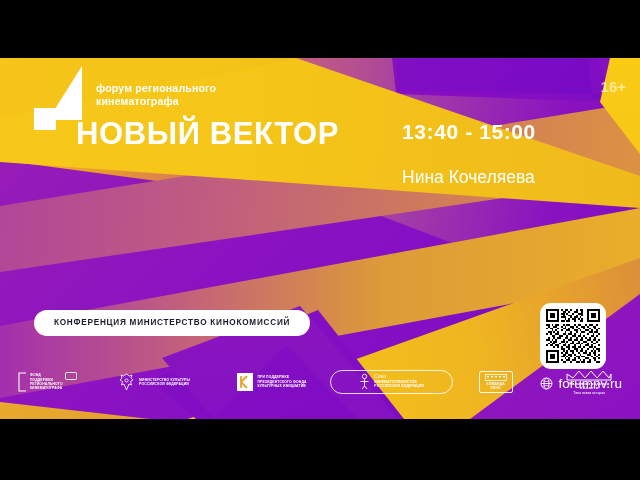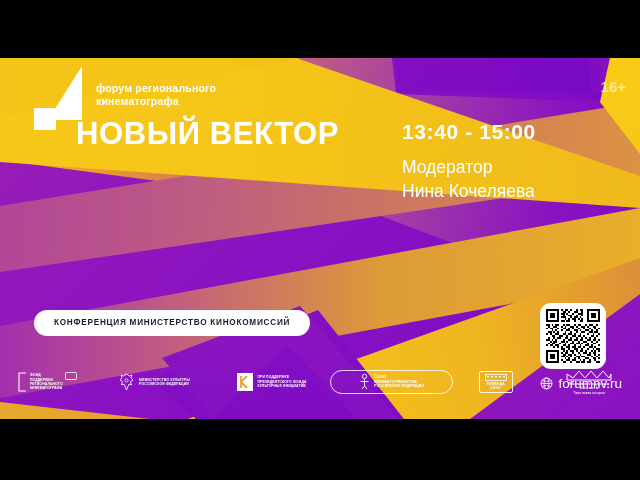--- a/index.html
+++ b/index.html
@@ -80,21 +80,21 @@
   .logo-sub{color:#fff;font-size:10.5px;line-height:12.5px;font-weight:700;letter-spacing:.2px;}
   #logo-name{position:absolute;left:42px;top:50px;color:#fff;font-size:31px;font-weight:800;
              letter-spacing:.6px;white-space:nowrap;z-index:21;}
 
   
   #rating-badge{position:absolute;right:14px;top:20px;z-index:25;color:#fff7cf;opacity:.72;
                 font-size:15px;font-weight:600;}
 
   
   #session-info{position:absolute;left:402px;top:62px;z-index:25;color:#fff;}
-  #session-time{font-size:21px;font-weight:800;letter-spacing:.6px;margin-bottom:11px;}
+  #session-time{font-size:21px;font-weight:800;letter-spacing:.6px;margin-bottom:21px;}
   .session-line{font-size:17.5px;font-weight:400;line-height:24px;}
 
   
   #headline{position:absolute;left:34px;top:131px;z-index:25;color:#fff;}
   #headline-kicker{font-size:22.5px;font-weight:400;letter-spacing:.2px;margin-bottom:5px;}
   .headline-main{font-size:25.5px;font-weight:800;letter-spacing:.1px;line-height:30px;white-space:nowrap;}
 
   
   #conf-pill{position:absolute;left:34px;top:252px;z-index:25;background:#fff;border-radius:20px;
              padding:8px 20px 9px;color:#1b1b2e;font-size:8.2px;font-weight:800;letter-spacing:.75px;}
@@ -149,21 +149,20 @@
       </div>
       <div id="logo-text-block">
         <div class="logo-sub">форум регионального</div>
         <div class="logo-sub">кинематографа</div>
       </div>
       <div id="logo-name">НОВЫЙ ВЕКТОР</div>
     </div>
 
     <div id="session-info">
       <div id="session-time">13:40 - 15:00</div>
-      <div class="session-line">Модератор</div>
       <div class="session-line">Нина Кочеляева</div>
     </div>
 
 
     <div id="conf-pill">КОНФЕРЕНЦИЯ МИНИСТЕРСТВО КИНОКОМИССИЙ</div>
 
     <div id="qr-block">
       <div id="qr-card">
         <svg width="54" height="54" viewBox="0 0 29 29" shape-rendering="crispEdges">
           <rect width="29" height="29" fill="#fff"></rect>

